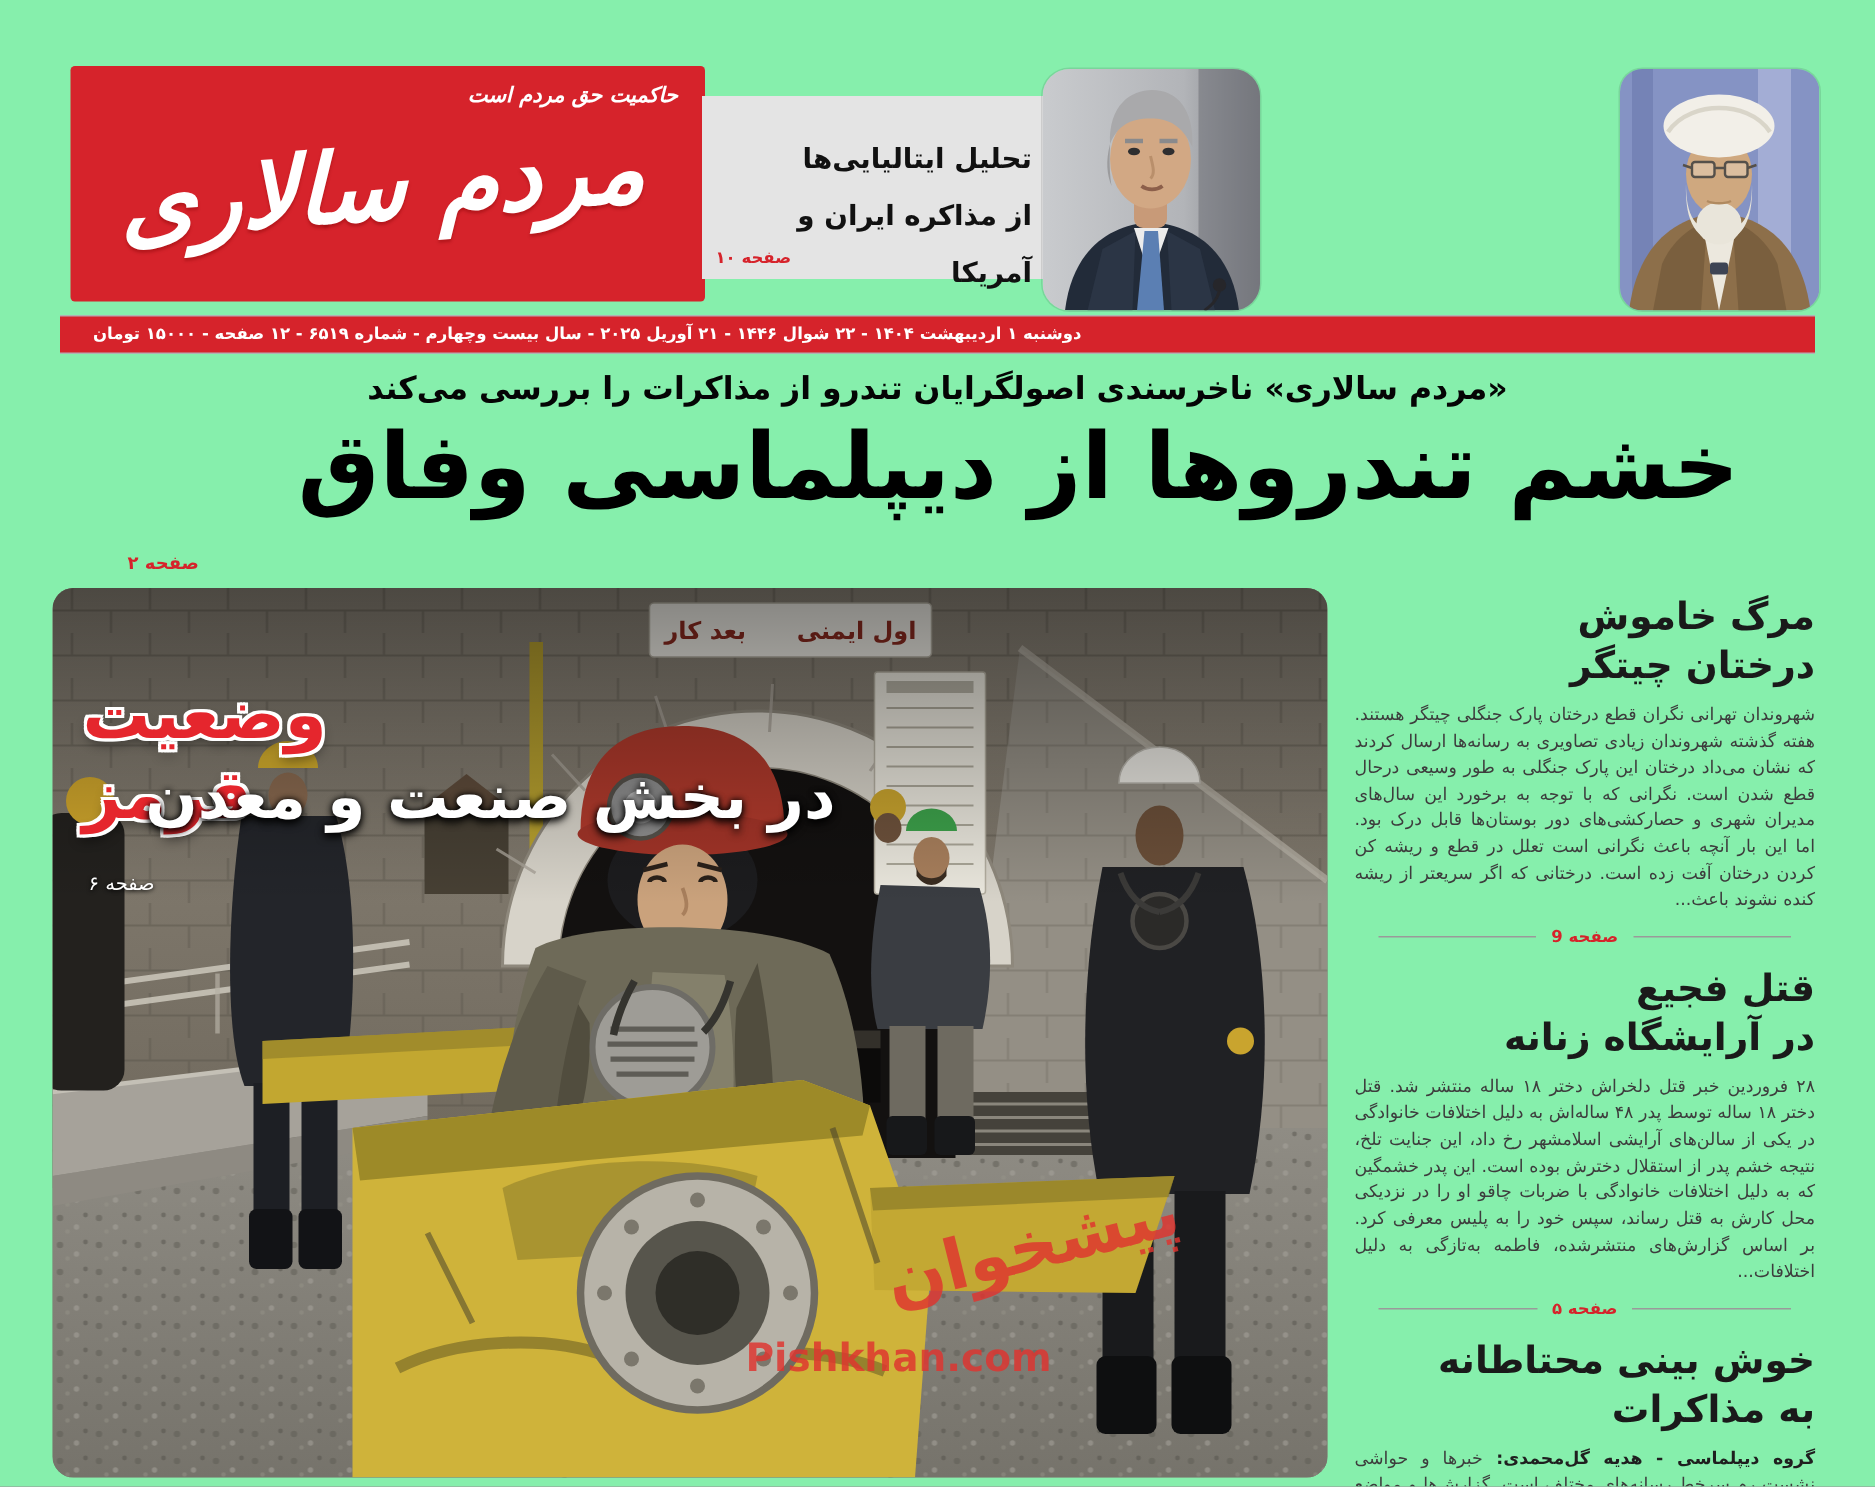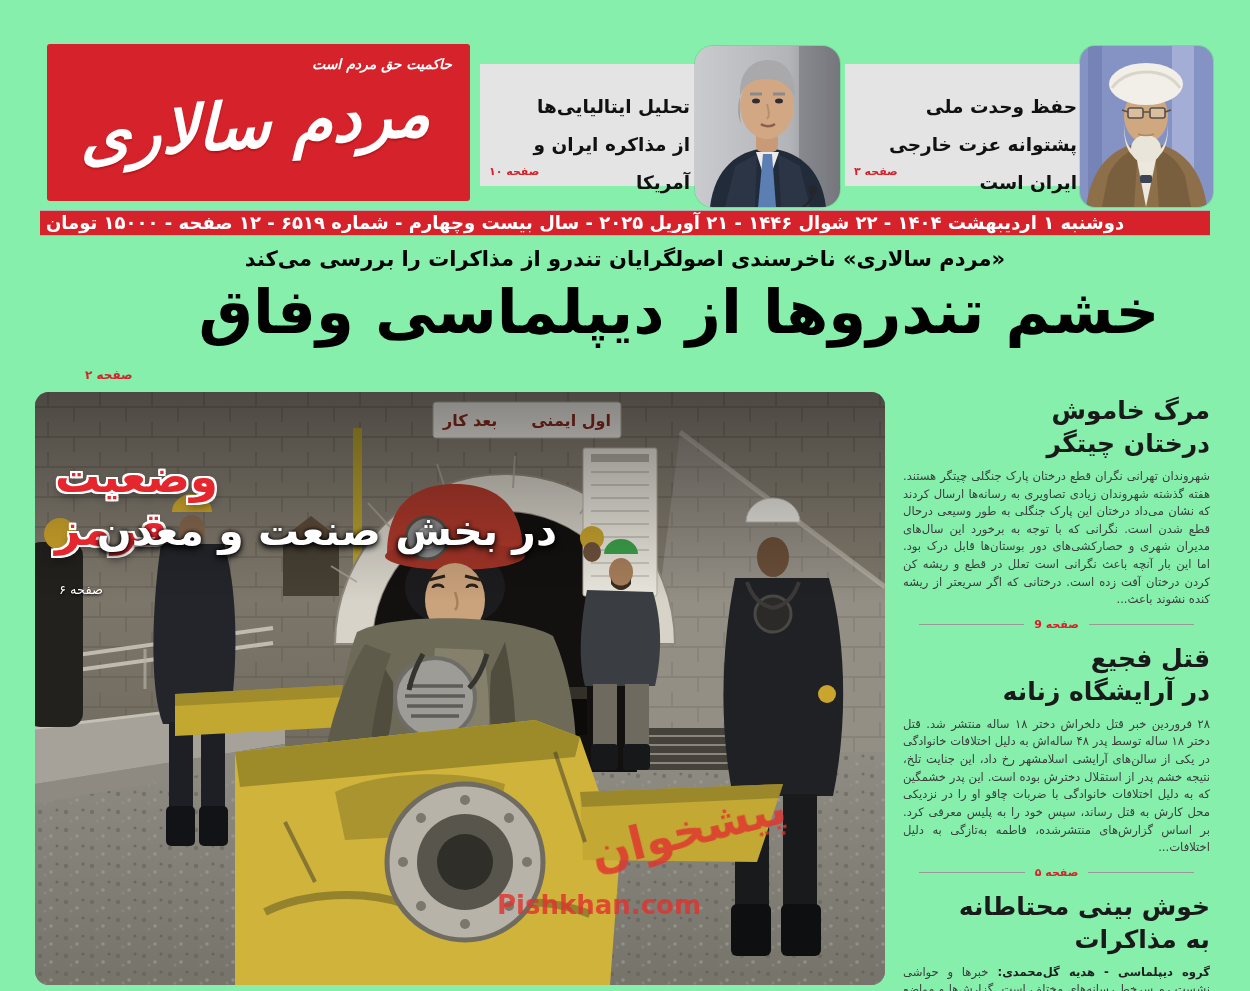--- a/index.html
+++ b/index.html
@@ -20,21 +20,21 @@
   .masthead-title {
     position:absolute; top:40px; left:0; right:6px; text-align:center;
     color:#fff; font-size:64px; font-weight:bold; font-style:italic;
     direction:rtl; line-height:1.3; transform:rotate(-4deg) skewX(-4deg);
     text-shadow:0 2px 2px rgba(120,0,0,.35);
   }
   
   .teaser-box {
     position:absolute; top:64px; width:290px; height:122px; background:#e4e4e4;
   }
-  .tb1 { left:480px; } .tb2 { left:845px; }
+  .tb1 { left:468px;padding-left:10px; } .tb2 { left:845px; }
   .teaser-title {
     position:absolute; top:24px; left:8px; direction:rtl; text-align:right;
     font-size:18.5px; font-weight:bold; color:#111; line-height:2.05;
     white-space:pre-line;
   }
   .tb1 .teaser-title { right:80px; }
   .tb2 .teaser-title { right:58px; }
   .teaser-page {
     position:absolute; left:9px; bottom:8px; color:#d6232b; font-size:11px;
     font-weight:bold; direction:rtl;
@@ -43,22 +43,22 @@
     position:absolute; top:46px; border-radius:18px; overflow:hidden;
     box-shadow:0 0 0 1px rgba(0,0,0,.10);
   }
   .tp1 { left:695px; width:145px; height:161px; }
   .tp2 { left:1080px; width:133px; height:161px; border-radius:15px; }
   .teaser-photo svg { display:block; width:100%; height:100%; }
   
   .date-bar {
     position:absolute; left:40px; top:210px; width:1170px; height:26px;
     background:#d6232b; border-top:1px solid #b2b2b2; border-bottom:1px solid #b2b2b2;
-    box-sizing:border-box; color:#fff; font-size:18px; font-weight:bold;
-    line-height:24px; direction:rtl; text-align:left; padding-left:6px;
+    box-sizing:border-box; color:#fff; font-size:11px; font-weight:bold;
+    line-height:24px; direction:rtl; text-align:left; padding-left:22px;
   }
   
   .kicker {
     position:absolute; top:247px; left:0; right:0; text-align:center;
     font-size:21px; font-weight:bold; color:#050505; direction:rtl;
   }
   .headline {
     position:absolute; top:272px; left:148px; right:40px; margin:0;
     text-align:center; font-size:61px; font-weight:bold; color:#000;
     direction:rtl; line-height:1.3;
@@ -149,25 +149,20 @@
       <ellipse cx="61" cy="55" rx="4" ry="2.5" fill="#2e2e30"></ellipse>
       <ellipse cx="84" cy="55" rx="4" ry="2.5" fill="#2e2e30"></ellipse>
       <path d="M55,48 h12 M78,48 h12" stroke="#8a8a8c" stroke-width="3" fill="none"></path>
       <path d="M66,78 C70,81 76,81 80,78" stroke="#8c5f4a" stroke-width="2.5" fill="none"></path>
       <path d="M72,58 c2,8 3,12 0,15" stroke="#b98f6b" stroke-width="2" fill="none"></path>
       <circle cx="118" cy="144" r="4.5" fill="#26262a"></circle>
       <path d="M118,148 C116,155 112,158 108,161" stroke="#26262a" stroke-width="2" fill="none"></path>
     </svg>
   </div>
 
-  <div class="teaser-box tb2">
-    <div class="teaser-title">حفظ وحدت ملی
-پشتوانه عزت خارجی ایران است</div>
-    <div class="teaser-page">صفحه ۳</div>
-  </div>
   <div class="teaser-photo tp2">
     <svg viewBox="0 0 133 161" preserveAspectRatio="none">
       <rect width="133" height="161" fill="#8593c4"></rect>
       <rect x="92" y="0" width="22" height="161" fill="#aab4d9" opacity=".8"></rect>
       <rect x="8" y="0" width="14" height="161" fill="#6d7cb0" opacity=".7"></rect>
       <path d="M6,161 C12,116 38,98 66,96 C95,98 121,116 127,161 Z" fill="#8d6f4a"></path>
       <path d="M28,130 C36,112 50,104 58,102 L54,161 L22,161 Z" fill="#7a5f3e"></path>
       <path d="M105,130 C97,112 83,104 75,102 L79,161 L111,161 Z" fill="#7a5f3e"></path>
       <polygon points="55,104 78,104 66,161" fill="#ece8de"></polygon>
       <ellipse cx="66" cy="70" rx="22" ry="27" fill="#cfa87f"></ellipse>

